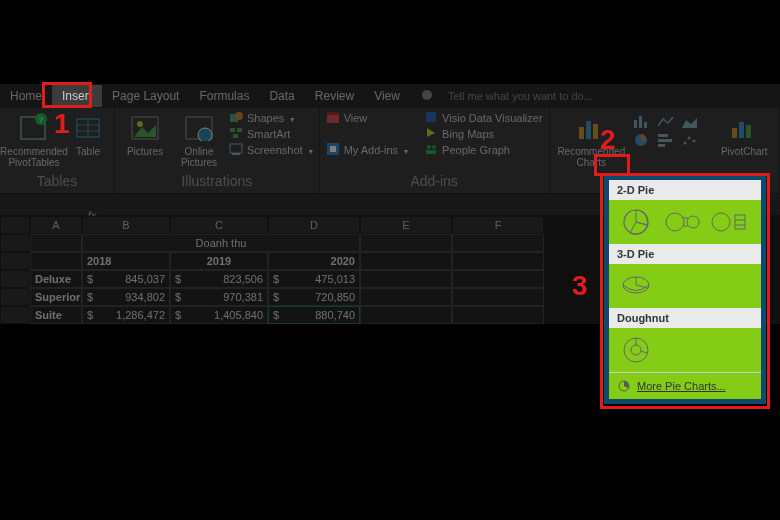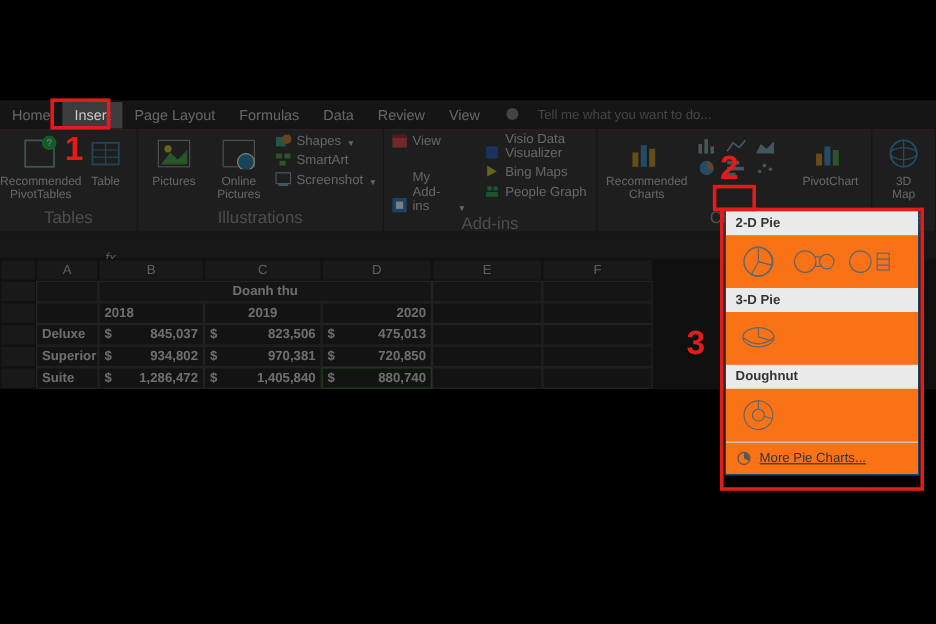--- a/index.html
+++ b/index.html
@@ -30,32 +30,32 @@
   .formula-bar { display: flex; height: 22px; background: #2f2f2f; border-bottom: 1px solid #222; font-size: 11px; color: #aaa; align-items: center; }
   .name-box { width: 80px; border-right: 1px solid #222; padding-left: 6px; }
   .fx { width: 24px; text-align: center; font-style: italic; margin-top: 21px; }
 
   .sheet { background: #1f1f1f; }
   .colhdr-row { display: flex; height: 18px; }
   .rowhdr { width: 30px; background: #333; border: 1px solid #222; }
   .colhdr { background: #333; border: 1px solid #222; color: #bbb; font-size: 11px; text-align: center; line-height: 17px; }
   .colA{width:52px}.colB{width:88px}.colC{width:98px}.colD{width:92px}.colE{width:92px}.colF{width:92px}
   .data-row { display: flex; height: 18px; }
-  .cell { border: 1px solid #444; background: #262626; color: #ddd; font-size: 11px; padding: 0 4px; line-height: 17px; white-space: nowrap; overflow: hidden; font-weight: bold; }
+  .cell { border: 1px solid #444; background: #262626; color: #ddd; font-size: 11px; padding: 0 4px; line-height: 17px; white-space: nowrap; overflow: hidden; }
   .cell.num { text-align: right; }
   .cell.bold { font-weight: bold; }
   .title-row .cell { text-align: center; background: #2a2a2a; }
   .cell.sel { outline: 1px solid #2f7d32; outline-offset: -1px; }
 
   
   .callout-box { position: absolute; border: 3px solid #e21b1b; z-index: 20; pointer-events: none; }
   .callout-num { position: absolute; color: #e21b1b; font-weight: 900; font-size: 28px; z-index: 21; font-family: Arial; }
 
   
-  .dropdown { position: absolute; top: 175px; left: 604px; width: 162px; background: #f97316; border: 1px solid #0c4a6e; z-index: 15; font-size: 11px; color: #333; }
+  .dropdown { position: absolute; top: 175px; left: 604px; width: 162px; background: #84cc16; border: 5px solid #0c4a6e; z-index: 15; font-size: 11px; color: #333; }
   .dd-section-title { padding: 4px 8px; font-weight: 600; background: #eaeaea; }
   .dd-row { display: flex; gap: 8px; padding: 6px 8px; }
   .dd-item { width: 38px; height: 32px; display: flex; align-items: center; justify-content: center; cursor: pointer; }
   .dd-more { display: flex; align-items: center; gap: 6px; padding: 6px 8px; border-top: 1px solid #ccc; cursor: pointer; }
   .dd-more .ico { width: 14px; height: 14px; }
 
   
   svg { display: block; }
 </style>
 </head>
@@ -285,36 +285,20 @@
                 <rect x="10" y="8" width="5" height="16" fill="#49c"></rect>
                 <rect x="17" y="11" width="5" height="13" fill="#5a5"></rect>
               </svg>
           </span>
           <span>PivotChart</span>
         </div>
       </div>
       <div class="group-label">Charts</div>
     </div>
 
-    <div class="group">
-      <div class="group-body">
-        <div class="big-btn" style="width:40px">
-          <span class="ico">
-              <svg width="28" height="28">
-                <circle cx="14" cy="14" r="11" fill="none" stroke="#49c" stroke-width="1.5"></circle>
-                <ellipse cx="14" cy="14" rx="11" ry="5" fill="none" stroke="#49c"></ellipse>
-                <line x1="14" y1="3" x2="14" y2="25" stroke="#49c"></line>
-              </svg>
-            </span>
-          <span style="white-space:pre-line">3D
-Map</span>
-        </div>
-      </div>
-      <div class="group-label">Tours</div>
-    </div>
   </div>
 
   <div class="formula-bar">
     <div class="name-box"></div>
     <div class="fx">fx</div>
     <div style="flex:1"></div>
   </div>
 
   <div class="sheet">
     <div class="colhdr-row">

